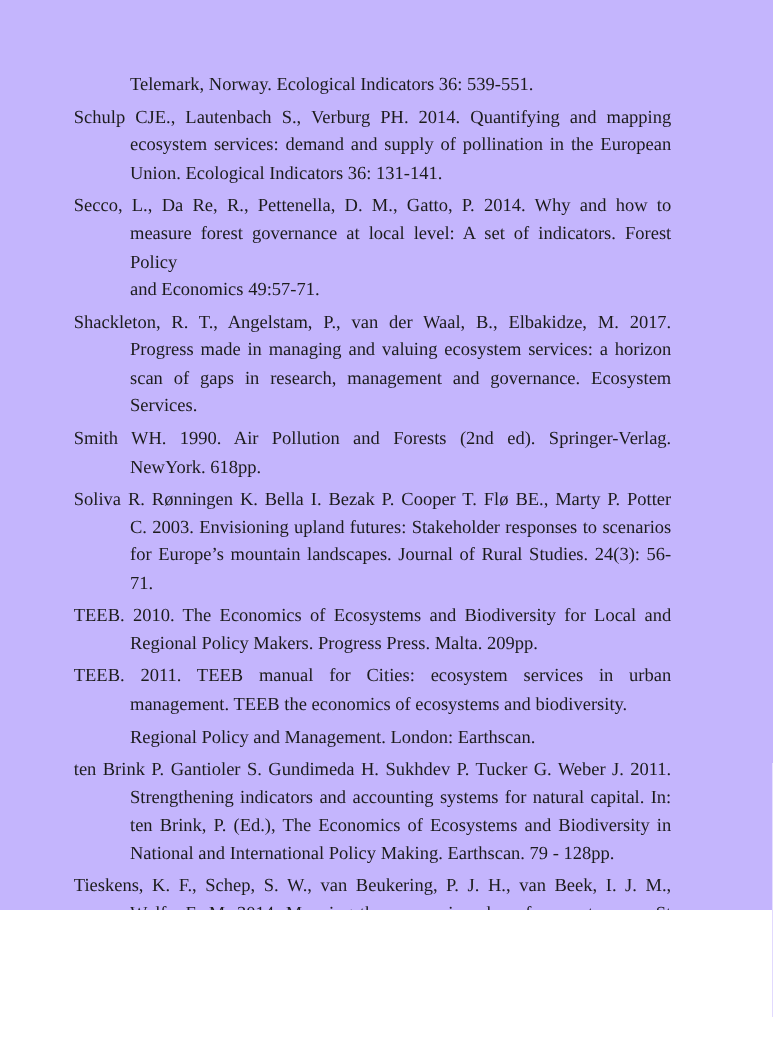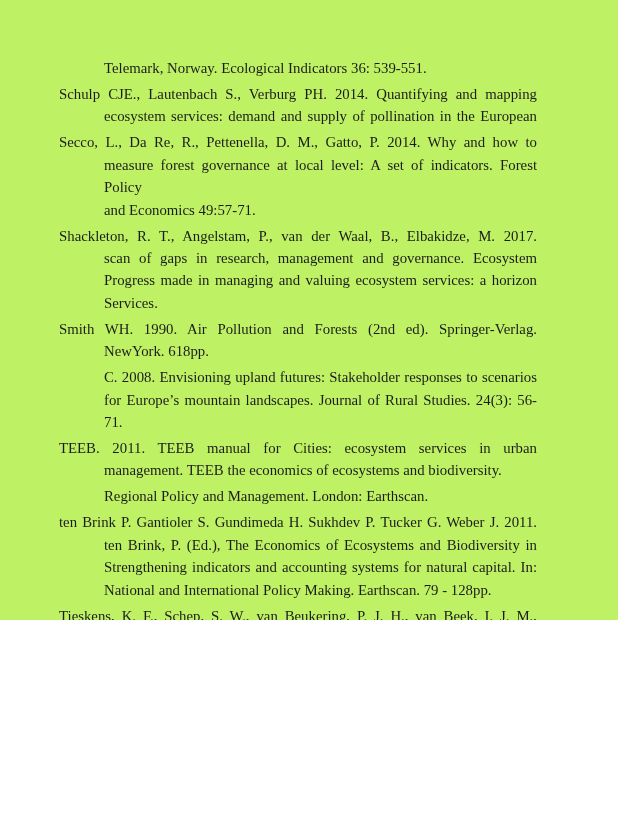--- a/index.html
+++ b/index.html
@@ -3,22 +3,22 @@
 <meta charset="utf-8">
 <style>
   html, body {
     margin: 0;
     padding: 0;
     background: #ffffff;
   }
   .page {
     position: relative;
     width: 618px;
-    height: 620px;
-    background: #bef264;
+    height: 728px;
+    background: #c4b5fd;
     overflow: hidden;
     font-family: "Liberation Serif", serif;
   }
   .refs {
     position: absolute;
     left: 59px;
     top: 57px;
     width: 478px;
   }
   .ref {
@@ -53,51 +53,57 @@
 <body>
 
 <div class="page">
   <main class="refs" id="refs">
       <div class="ref">
         <div class="line cont endline">Telemark, Norway. Ecological Indicators 36: 539-551.</div>
       </div>
       <div class="ref">
         <div class="line">Schulp CJE., Lautenbach S., Verburg PH. 2014. Quantifying and mapping</div>
         <div class="line cont">ecosystem services: demand and supply of pollination in the European</div>
+        <div class="line cont endline">Union. Ecological Indicators 36: 131-141.</div>
       </div>
       <div class="ref">
         <div class="line">Secco, L., Da Re, R., Pettenella, D. M., Gatto, P. 2014. Why and how to</div>
         <div class="line cont">measure forest governance at local level: A set of indicators. Forest Policy</div>
         <div class="line cont endline">and Economics 49:57-71.</div>
       </div>
       <div class="ref">
         <div class="line">Shackleton, R. T., Angelstam, P., van der Waal, B., Elbakidze, M. 2017.</div>
+        <div class="line cont">Progress made in managing and valuing ecosystem services: a horizon</div>
         <div class="line cont">scan of gaps in research, management and governance. Ecosystem</div>
-        <div class="line cont">Progress made in managing and valuing ecosystem services: a horizon</div>
         <div class="line cont endline">Services.</div>
       </div>
       <div class="ref">
         <div class="line">Smith WH. 1990. Air Pollution and Forests (2nd ed). Springer-Verlag.</div>
         <div class="line cont endline">NewYork. 618pp.</div>
       </div>
       <div class="ref">
-        <div class="line cont">C. 2008. Envisioning upland futures: Stakeholder responses to scenarios</div>
+        <div class="line">Soliva R. Rønningen K. Bella I. Bezak P. Cooper T. Flø BE., Marty P. Potter</div>
+        <div class="line cont">C. 2003. Envisioning upland futures: Stakeholder responses to scenarios</div>
         <div class="line cont endline">for Europe’s mountain landscapes. Journal of Rural Studies. 24(3): 56-71.</div>
+      </div>
+      <div class="ref">
+        <div class="line">TEEB. 2010. The Economics of Ecosystems and Biodiversity for Local and</div>
+        <div class="line cont endline">Regional Policy Makers. Progress Press. Malta. 209pp.</div>
       </div>
       <div class="ref">
         <div class="line">TEEB. 2011. TEEB manual for Cities: ecosystem services in urban</div>
         <div class="line cont endline">management. TEEB the economics of ecosystems and biodiversity.</div>
       </div>
       <div class="ref">
         <div class="line cont endline">Regional Policy and Management. London: Earthscan.</div>
       </div>
       <div class="ref">
         <div class="line">ten Brink P. Gantioler S. Gundimeda H. Sukhdev P. Tucker G. Weber J. 2011.</div>
+        <div class="line cont">Strengthening indicators and accounting systems for natural capital. In:</div>
         <div class="line cont">ten Brink, P. (Ed.), The Economics of Ecosystems and Biodiversity in</div>
-        <div class="line cont">Strengthening indicators and accounting systems for natural capital. In:</div>
         <div class="line cont endline">National and International Policy Making. Earthscan. 79 - 128pp.</div>
       </div>
       <div class="ref">
         <div class="line">Tieskens, K. F., Schep, S. W., van Beukering, P. J. H., van Beek, I. J. M.,</div>
         <div class="line cont">Wolfs, E. M. 2014. Mapping the economic value of ecosystems on St</div>
       </div>
     </main>
   <footer class="pagenum">- 303 -</footer>
 </div>
 

